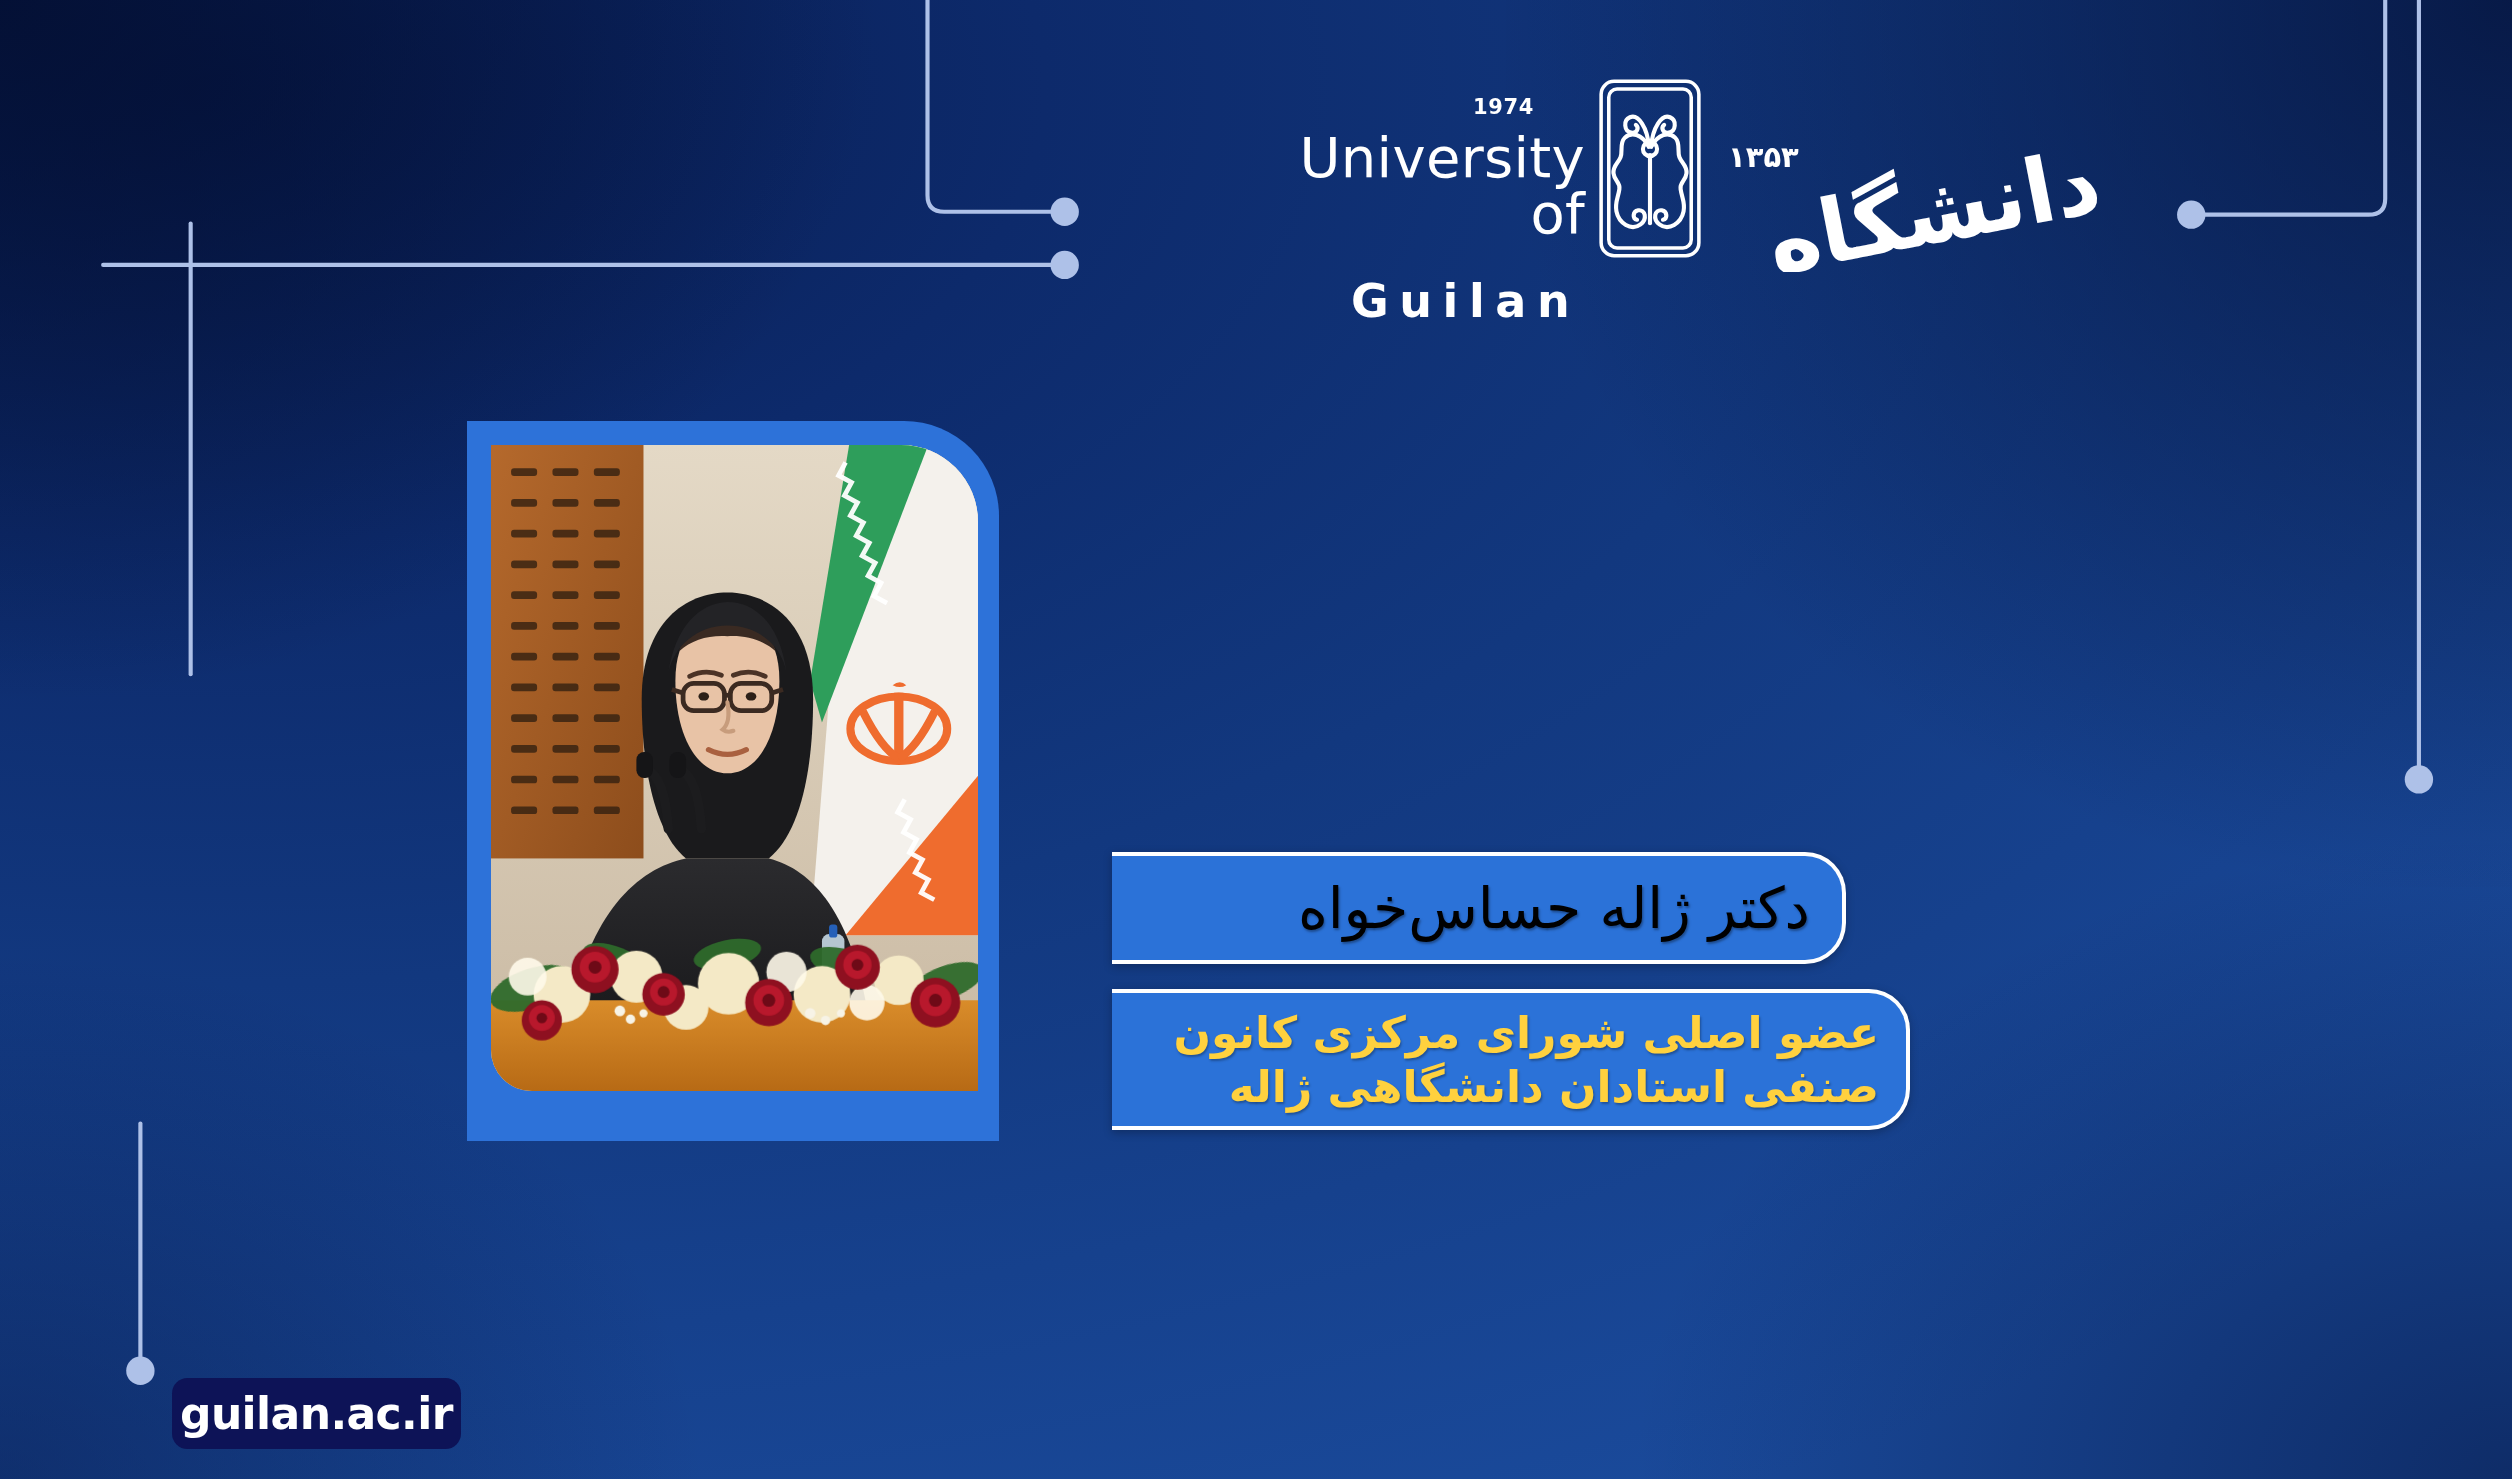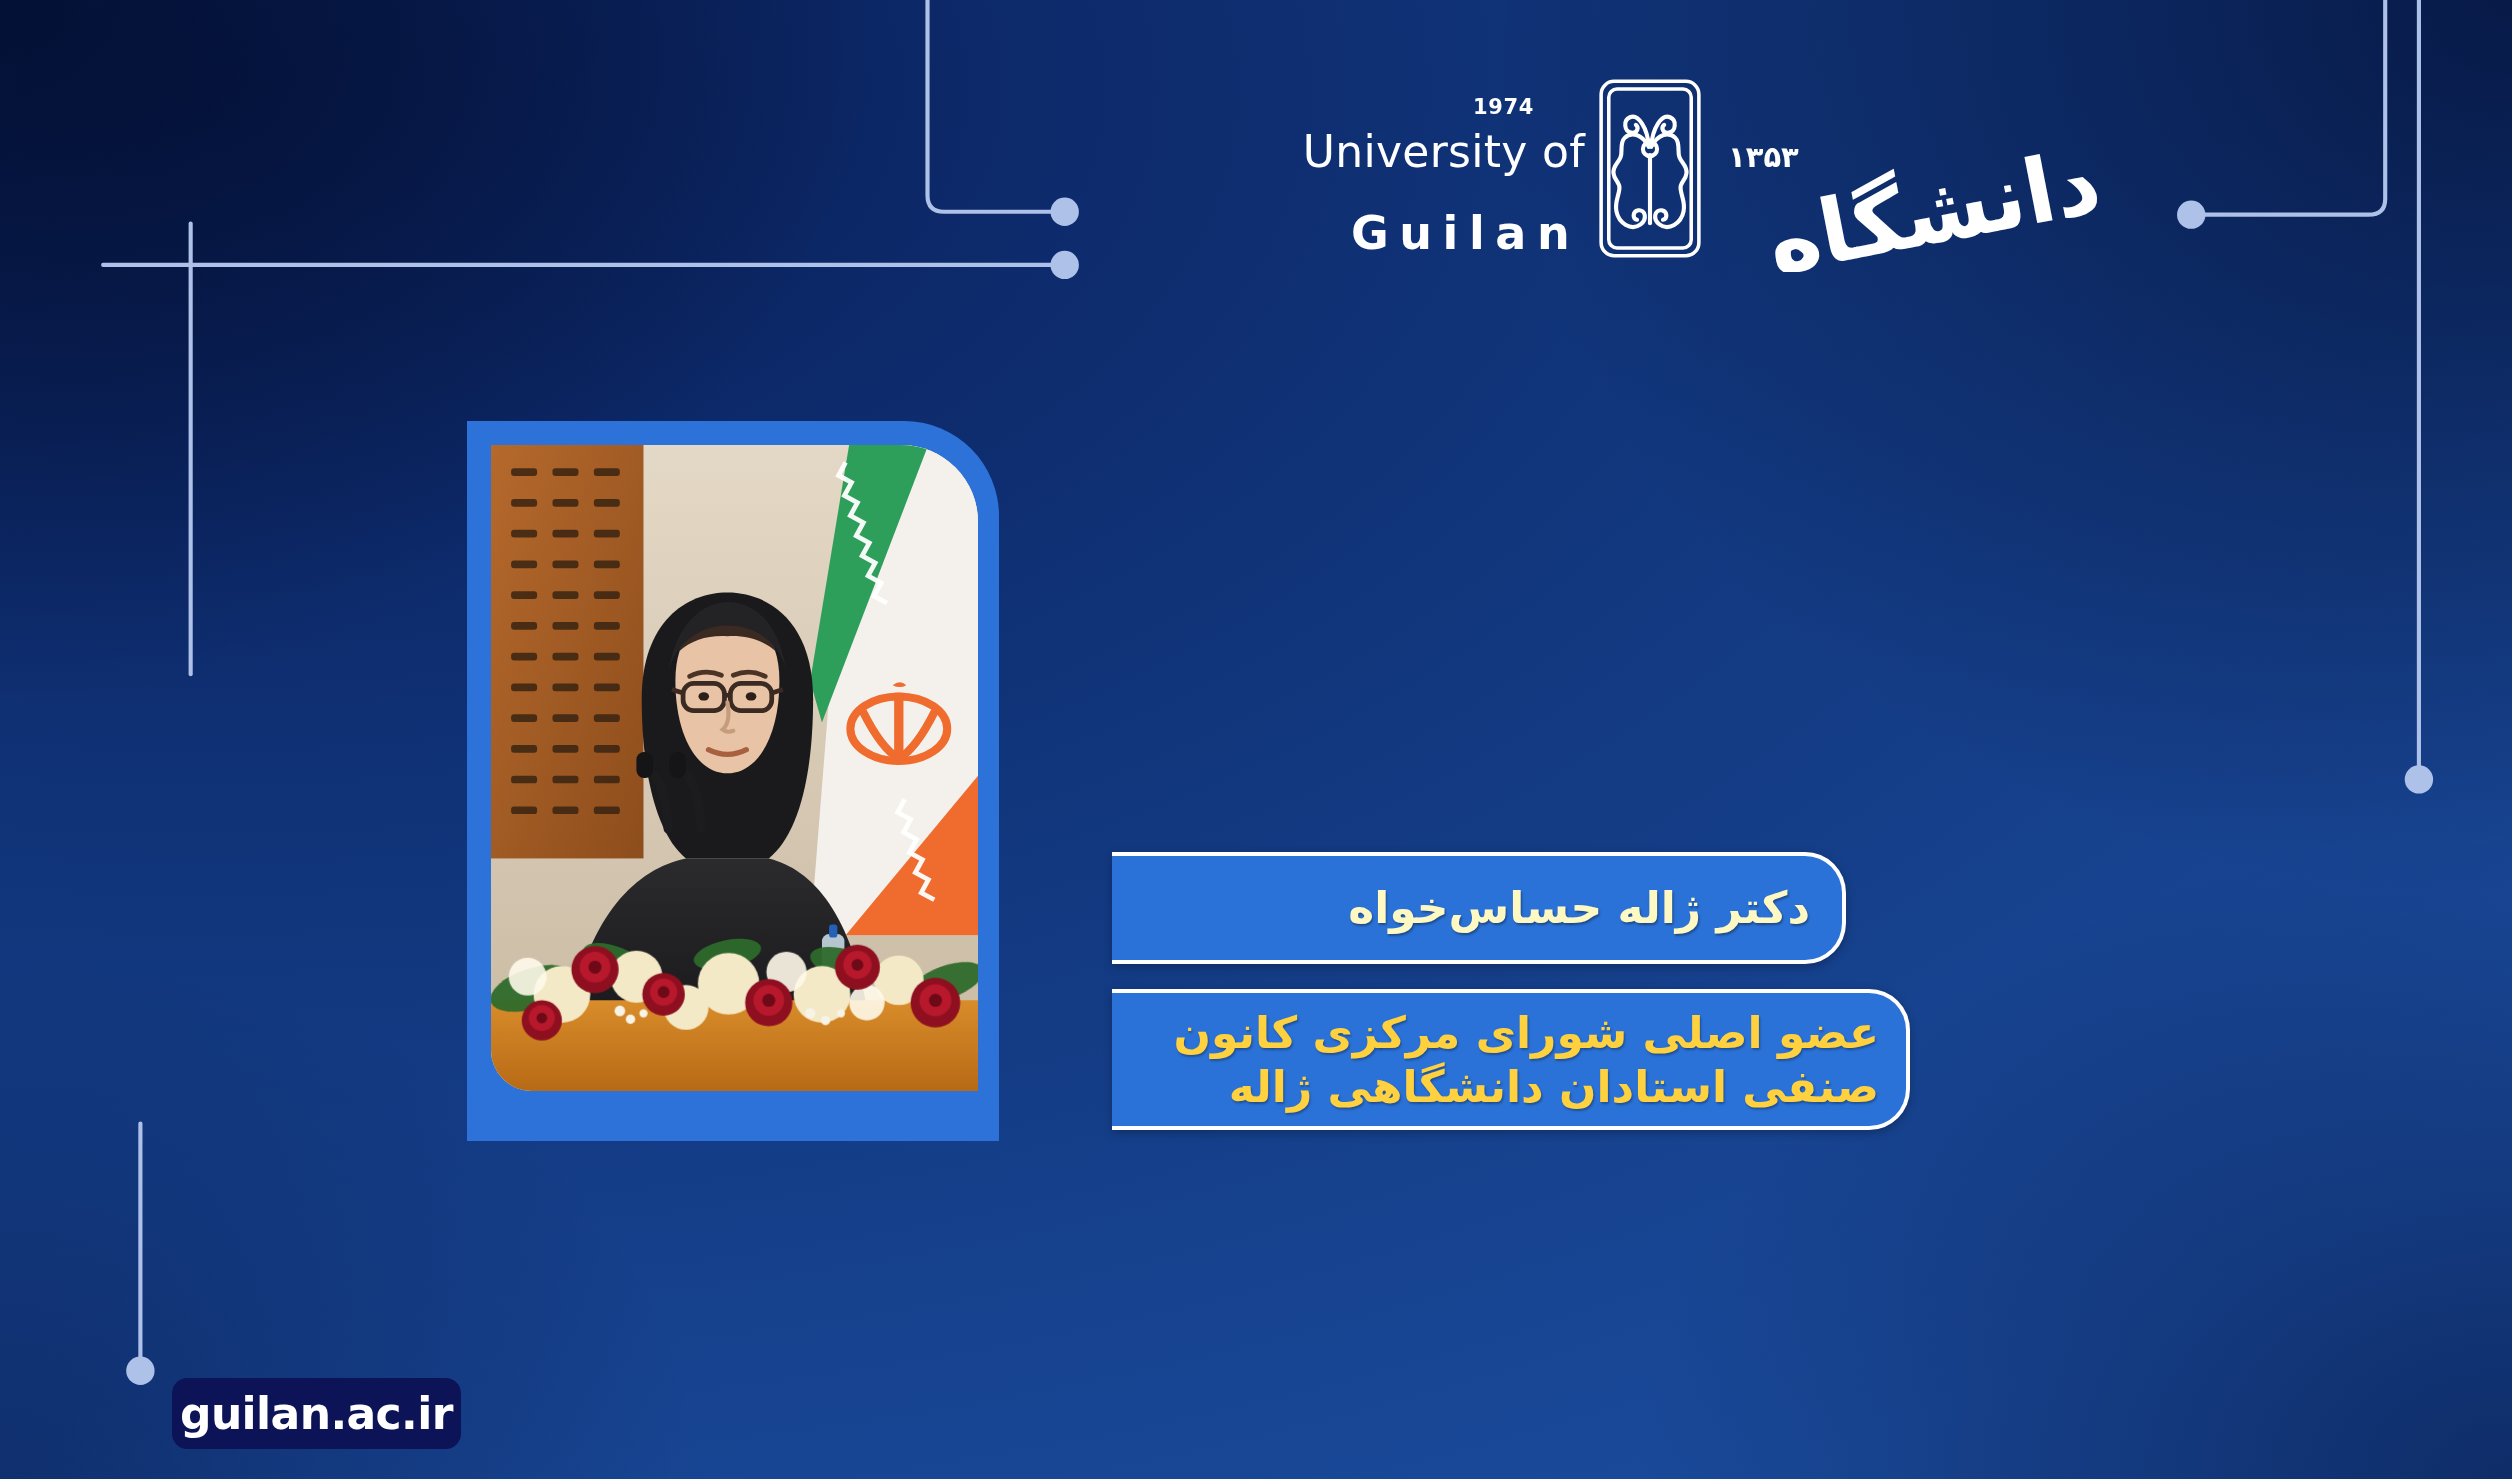--- a/index.html
+++ b/index.html
@@ -23,40 +23,40 @@
     background:radial-gradient(ellipse at 100% 100%, rgba(5,20,62,.55) 0%, rgba(5,20,62,0) 70%);pointer-events:none;}
   .vig-bl{position:absolute;left:0;bottom:0;width:710px;height:532px;
     background:radial-gradient(ellipse at 0% 100%, rgba(6,22,66,.45) 0%, rgba(6,22,66,0) 70%);pointer-events:none;}
 
   .deco{position:absolute;left:0;top:0;width:2512px;height:1479px;pointer-events:none;}
 
   
   .logo{position:absolute;left:1230px;top:89px;width:875px;height:195px;
         display:flex;align-items:center;}
   .logo-en{position:absolute;left:0px;top:41px;width:355px;color:#fff;text-align:right;}
-  .logo-en .l1{font-size:44px;font-weight:400;letter-spacing:0.3px;line-height:1;}
+  .logo-en .l1{font-size:56px;font-weight:400;letter-spacing:0.3px;line-height:1;}
   .logo-en .l2{font-size:46px;font-weight:700;letter-spacing:10.6px;line-height:1;margin-top:36px;padding-right:4.7px;}
   .logo-year-en{position:absolute;left:243px;top:6px;color:#fff;font-size:21px;font-weight:700;letter-spacing:0.6px;}
   .logo-year-fa{position:absolute;left:465px;top:51px;color:#fff;font-size:29px;font-weight:700;direction:rtl;margin-left:33px;}
   .logo-emblem{position:absolute;left:367px;top:-12px;width:106px;height:183px;}
   .logo-fa{position:absolute;left:521px;top:-6px;width:355px;height:189px;}
 
   
   .photo-frame{position:absolute;left:467px;top:421px;width:532px;height:720px;
     background:#2d72d9;border-radius:0 95px 0 0;padding:24px 21px 50px 24px;}
   .photo-inner{position:relative;width:100%;height:100%;overflow:hidden;
     border-radius:0 77px 0 41px;background:#cdbfae;}
   .photo-svg{display:block;width:100%;height:100%;}
 
   
   .name-banner{position:absolute;left:1112px;top:852px;width:734px;height:112px;
     background:#2b72d8;border:4.7px solid #ffffff;border-left:none;
     border-radius:0 41px 41px 0;display:flex;align-items:center;justify-content:flex-end;
     padding:0 32px 0 24px;box-shadow:0 2.4px 8.3px rgba(0,0,0,.25);}
-  .name-banner span{color:#fef9c3;font-size:44px;font-weight:700;direction:rtl;line-height:1;
+  .name-banner span{color:#000000;font-size:57px;font-weight:400;direction:rtl;line-height:1;
     white-space:nowrap;text-shadow:1.2px 1.8px 2.4px rgba(0,0,0,.35);}
 
   .role-banner{position:absolute;left:1112px;top:989px;width:798px;height:141px;
     background:#2b72d8;border:4.7px solid #ffffff;border-left:none;
     border-radius:0 41px 41px 0;display:flex;align-items:center;justify-content:flex-end;
     padding:0 27px 0 18px;box-shadow:0 2.4px 8.3px rgba(0,0,0,.25);}
   .role-banner span{color:#ffd13e;font-size:44px;font-weight:700;direction:rtl;
     line-height:1.22;text-align:right;text-shadow:1.2px 1.8px 2.4px rgba(0,0,0,.3);}
 
   

